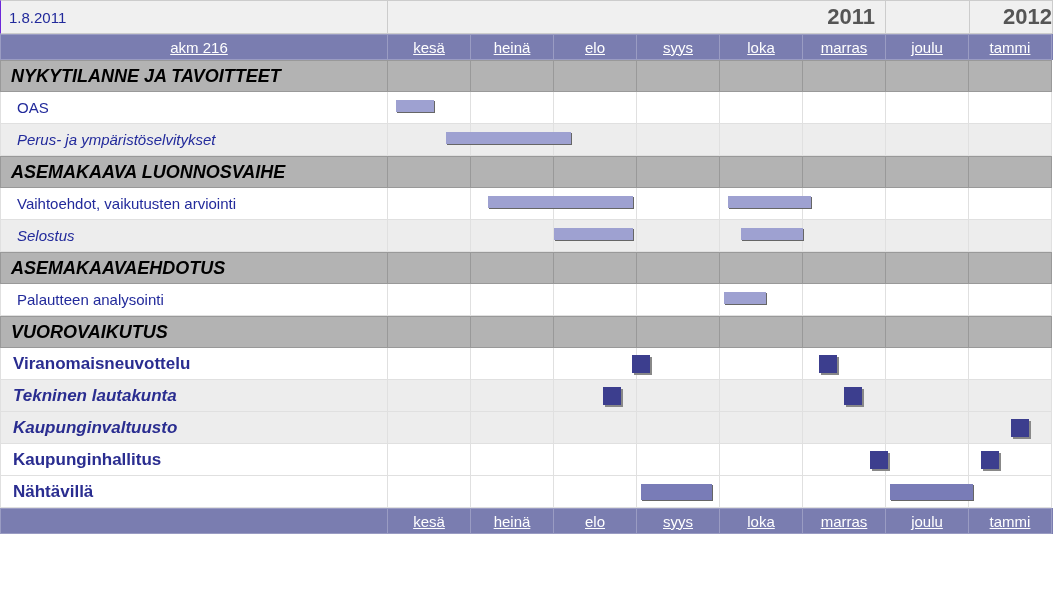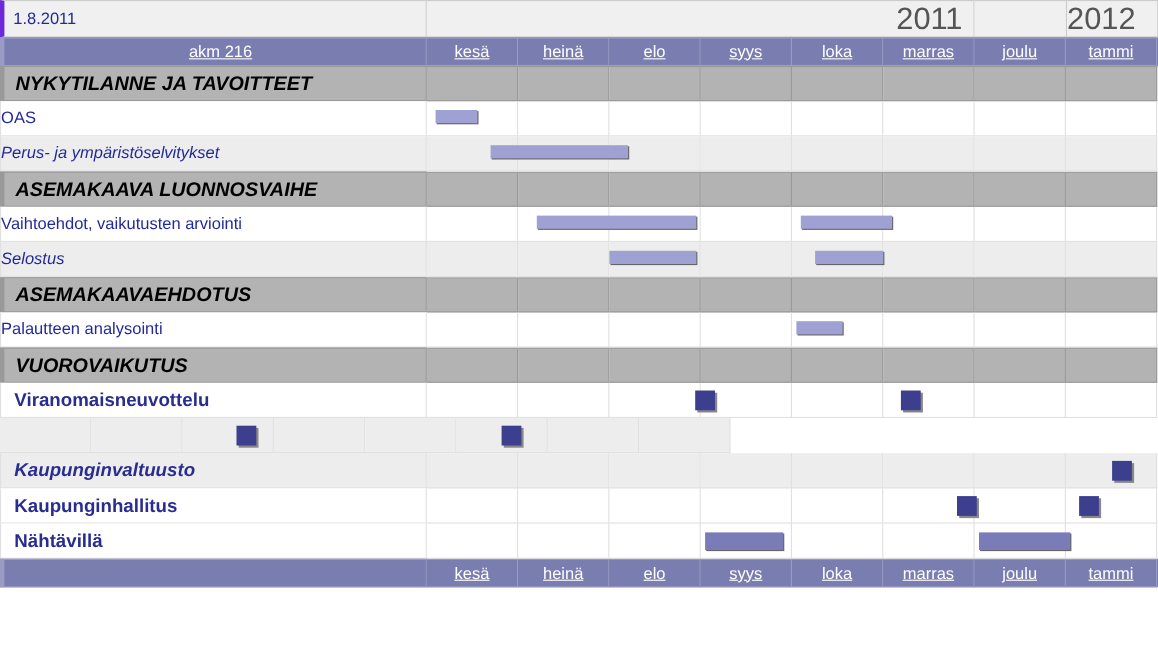--- a/index.html
+++ b/index.html
@@ -27,42 +27,42 @@
   .hrow{ display:flex; }
   .hcell{
     border:1px solid #ccc;
     border-left:none;
     display:flex; align-items:center;
     height:34px;
     background:#f0f0f0;
   }
   .hrow.year .hcell.name{ justify-content:flex-start; padding-left:8px;
                           color:var(--link); font-size:15px;}
-  .hrow.year .hcell.year{ justify-content:flex-start; font-size:28px;
-                          color:#555; font-weight:normal;}
+  .hrow.year .hcell.year{ justify-content:flex-end; font-size:22px;
+                          color:#555; font-weight:bold;}
   .hrow.mon  { background:var(--hdr-bg);}
   .hrow.mon .hcell{ background:var(--hdr-bg); color:#fff;
                     justify-content:center; height:26px;
                     border-color:#9a9cc3;text-decoration:underline;}
-  .hcell.name{ width:var(--col0-w); border-left:4px solid #6d28d9;
+  .hcell.name{ width:var(--col0-w); border-left:1px solid #6d28d9;
                justify-content:flex-start; padding-left:10px;}
   .hcell.mo  { width:var(--col-w);}
   
   .section{ display:flex;}
   .section .hcell.name{
     background:var(--sec-bg); color:#000000; font-weight:bold;
     font-style:italic; font-size:18px; height:var(--row-h);
     border-color:#999;
   }
   .section .hcell.mo{ background:var(--sec-bg); height:var(--row-h);
                       border-color:#999;}
   
   .task{ display:flex; height:var(--row-h);}
   .task .name{
-    width:var(--col0-w); 
+    width:var(--col0-w); padding-left:16px;
     display:flex; align-items:center;
     border:1px solid #e0e0e0; border-top:none;
     color:var(--link); background:#fff;
   }
   .task.alt .name{ background:var(--alt-bg);font-style:italic;}
   .task.bold .name{ font-weight:bold; font-size:17px; color:#2a2d90;
                     padding-left:12px;}
   .task .cells{ position:relative; display:flex;}
   .task .cell{
     width:var(--col-w); height:var(--row-h);
@@ -231,20 +231,21 @@
         <div class="cell"></div>
         <div class="cell"></div>
         <div class="cell"></div>
         <div class="cell"></div>
         <div class="cell"></div>
         <div class="mile" style="left:244.14999999999998px"></div>
         <div class="mile" style="left:430.9px"></div>
       </div>
     </div>
     <div class="task alt bold">
+      <div class="name">Tekninen lautakunta</div>
        <div class="cells">
         <div class="cell"></div>
         <div class="cell"></div>
         <div class="cell"></div>
         <div class="cell"></div>
         <div class="cell"></div>
         <div class="cell"></div>
         <div class="cell"></div>
         <div class="cell"></div>
         <div class="mile" style="left:215.10000000000002px"></div>

